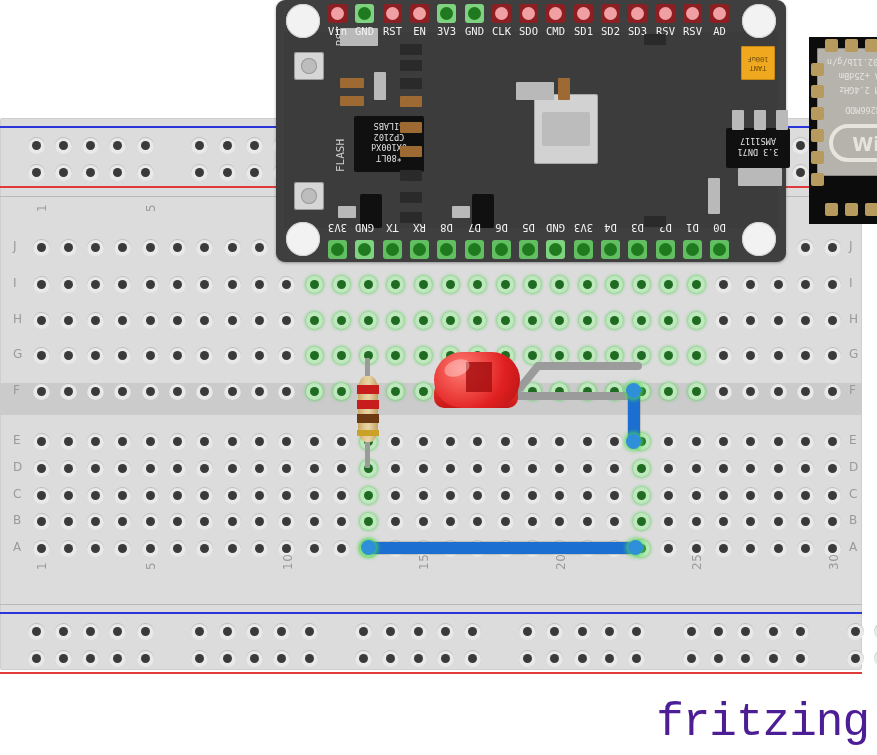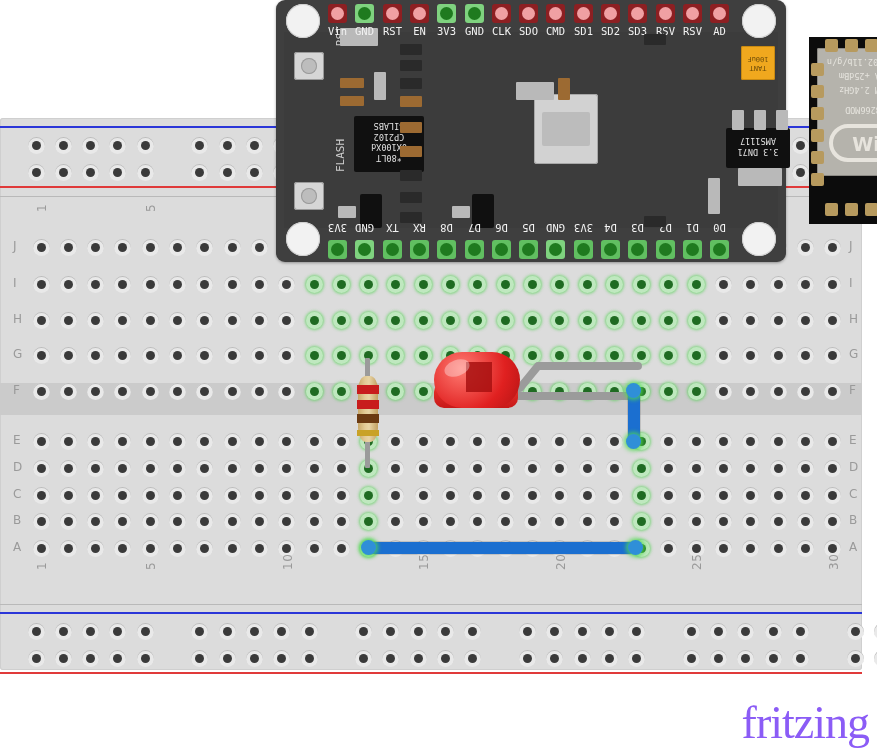--- a/index.html
+++ b/index.html
@@ -110,22 +110,22 @@
        background:linear-gradient(180deg,#ef3a30,#c71818);border-radius:10px;}
   .led-gloss{position:absolute;left:10px;top:8px;width:26px;height:16px;
        background:rgba(255,255,255,.35);border-radius:50%;transform:rotate(-20deg);}
   .led-die{position:absolute;left:32px;top:10px;width:26px;height:30px;
        background:#a81111;opacity:.85;}
   .wire{position:absolute;background:#1b6fd0;border-radius:5px;
         box-shadow:0 0 0 1px rgba(0,0,0,.12);}
   .wire-end{position:absolute;width:15px;height:15px;border-radius:50%;
         background:#2f8fd8;box-shadow:0 0 4px 2px rgba(80,220,80,.8);}
 
-  .fritz{position:absolute;right:8px;bottom:6px;color:#8b5cf6;font-size:46px;
-         font-family:Liberation Serif, serif;letter-spacing:-1px;}
+  .fritz{position:absolute;right:8px;bottom:6px;color:#4c1d95;font-size:46px;
+         font-family:Liberation Mono, monospace;letter-spacing:-1px;}
 </style>
 </head>
 <body>
 
 <div id="stage">
 
   <div class="bb bb-body"></div>
   <div id="bb-layer">
       <div class="rail-line blue" style="left: 0px; top: 126px; width: 862px; height: 2px;"></div>
       <div class="rail-line red" style="left: 0px; top: 186px; width: 862px; height: 2px;"></div>

